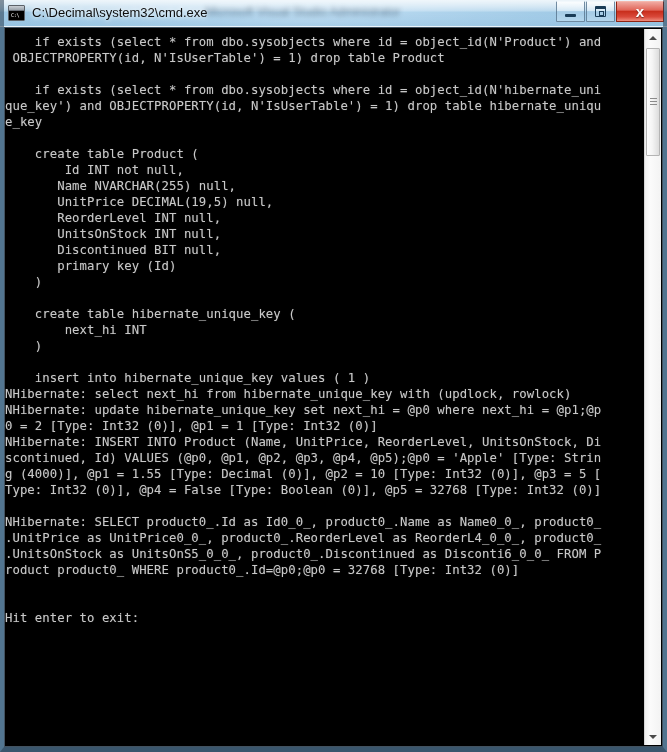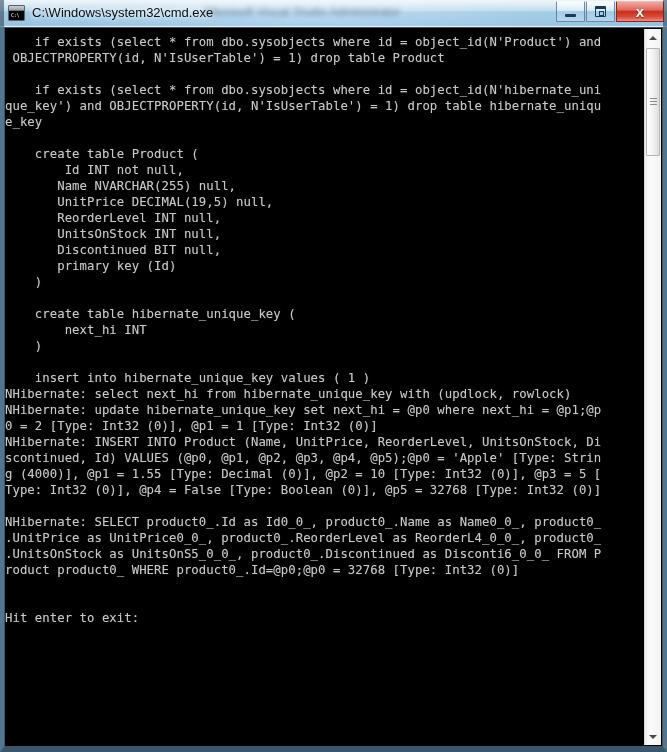--- a/index.html
+++ b/index.html
@@ -303,21 +303,21 @@
   <div id="titlebar">
     <div id="titlebar-sheen"></div>
 
     <div id="app-icon">
       <div class="ico-title"></div>
       <div class="ico-body">
         <span class="ico-prompt">C:\</span>
       </div>
     </div>
 
-    <div id="window-title">C:\Windows\system32\cmd.exe</div>
+    <div id="window-title">C:\Decimal\system32\cmd.exe</div>
     <div id="window-title-redacted">Microsoft Visual Studio Administrator</div>
 
     <div id="winbtns">
       <div class="winbtn minimize">
         <div class="glyph">
           <div class="min-bar"></div>
         </div>
       </div>
       <div class="winbtn maximize">
         <div class="glyph">

